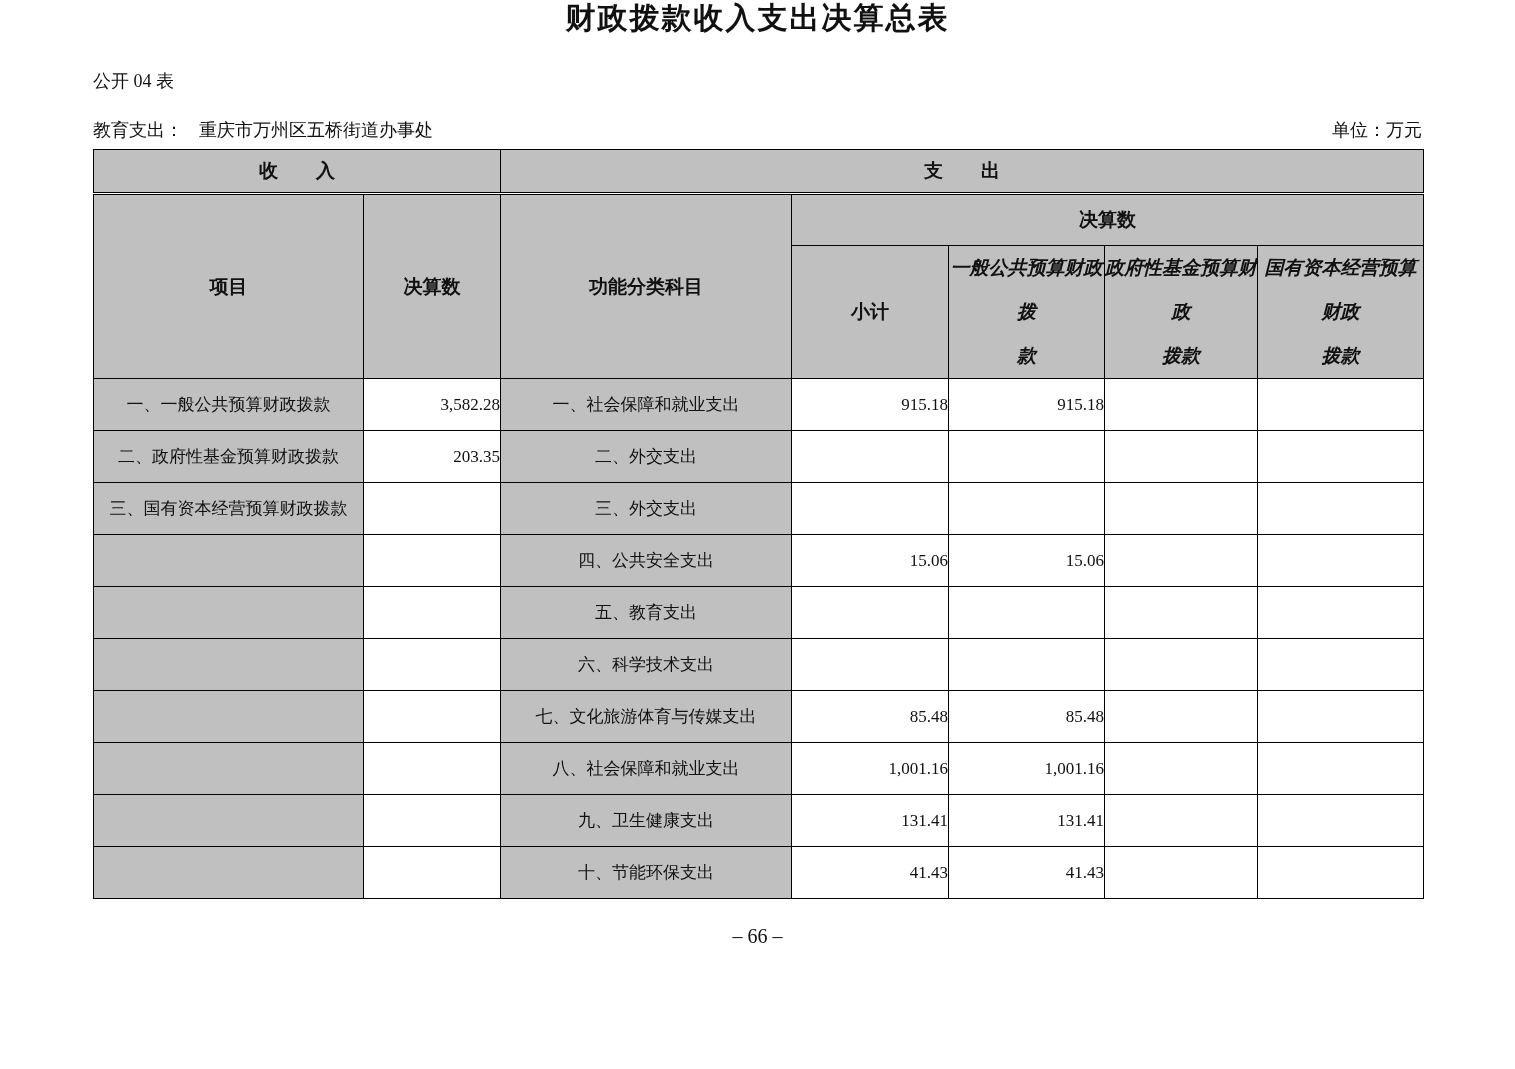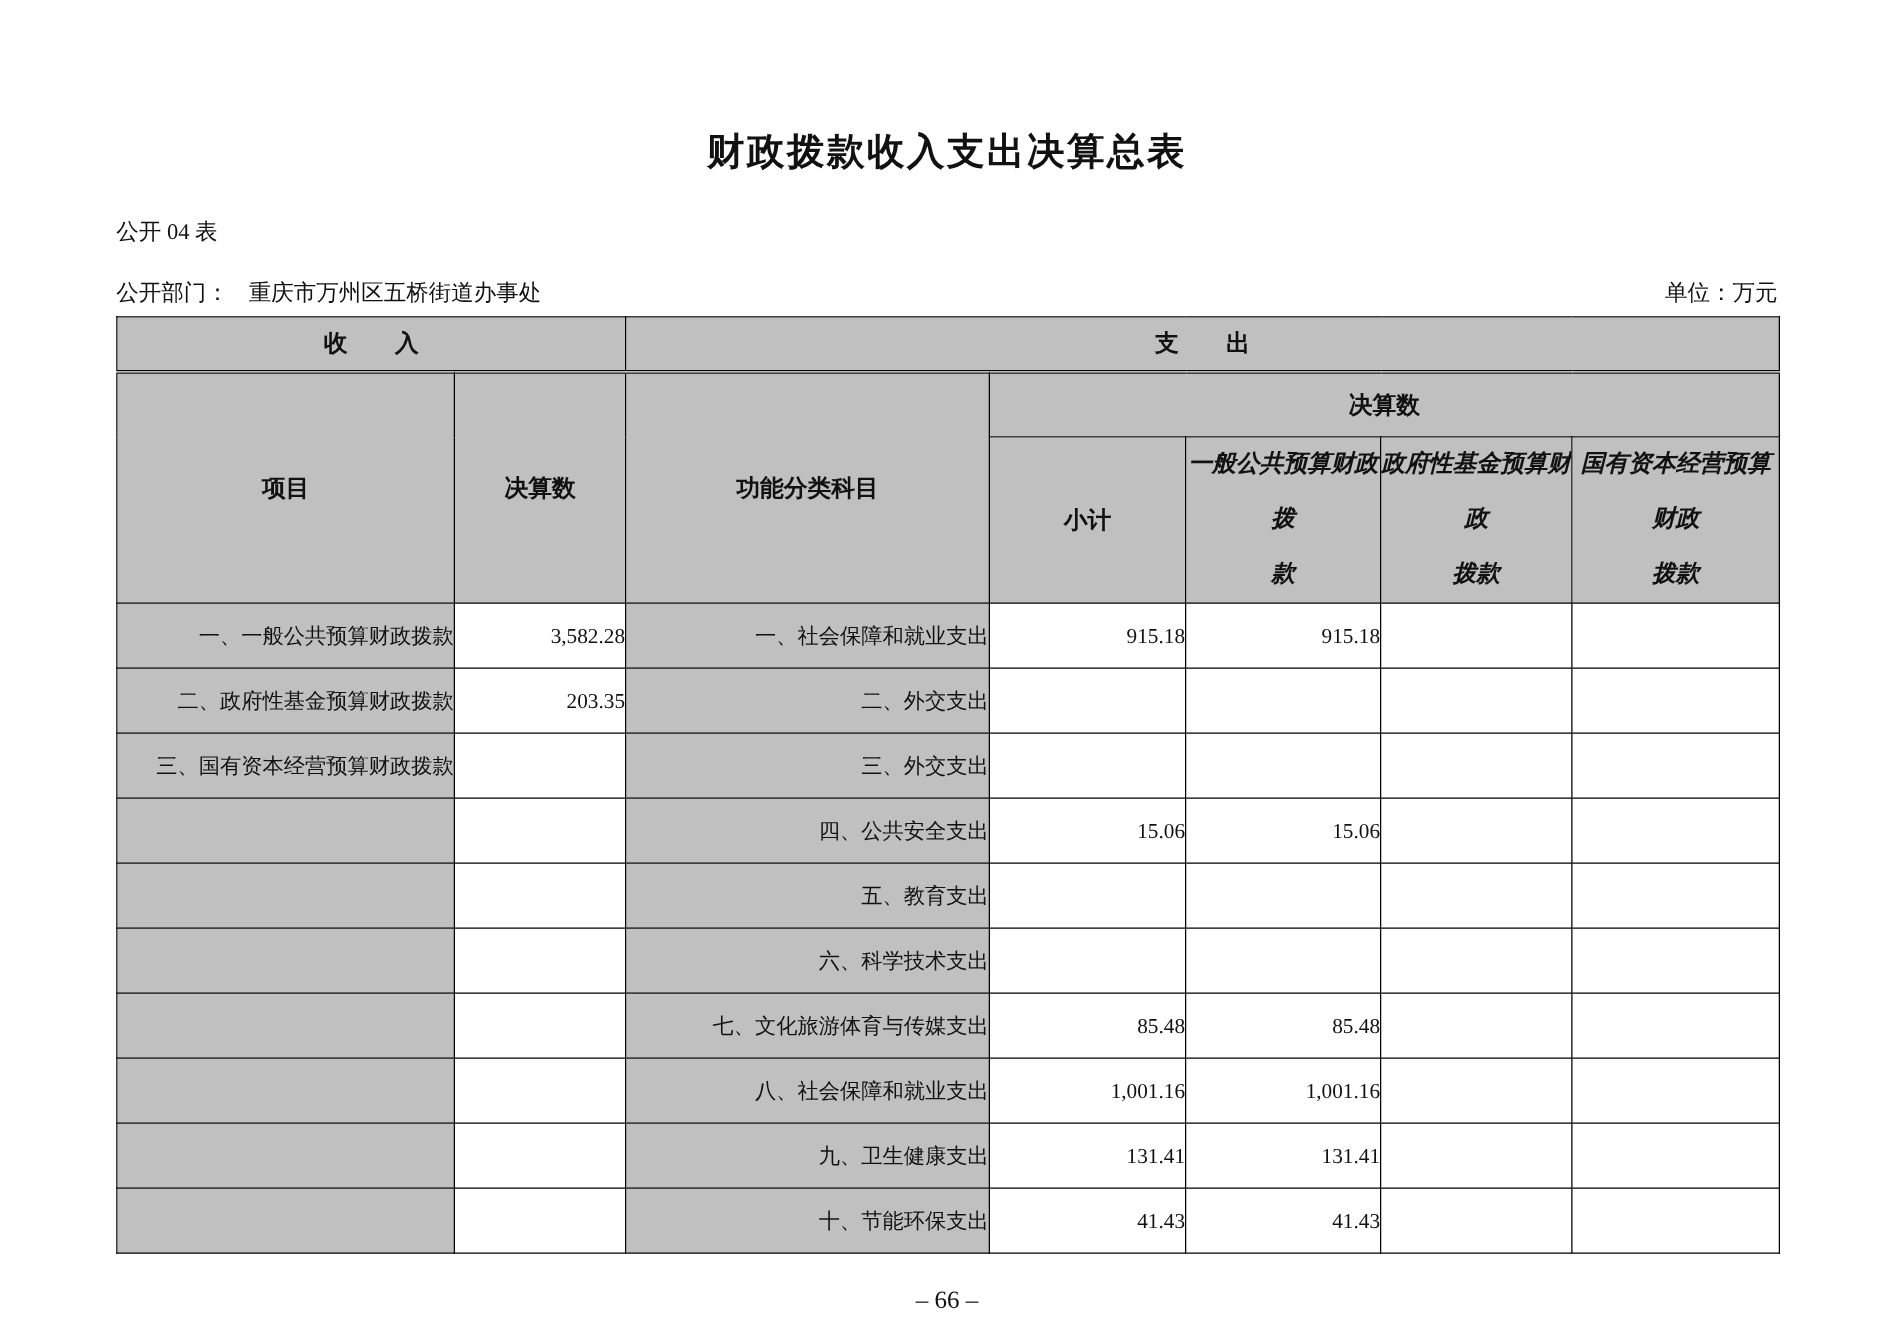--- a/index.html
+++ b/index.html
@@ -1,21 +1,20 @@
 <!DOCTYPE html>
 <html style="--header-fill: #c0c0c0;"><head>
 <meta charset="utf-8">
 <style>
   html, body { margin: 0; padding: 0; background: #ffffff; }
   .page {
     position: relative;
     width: 1515px;
     height: 1069px;
     box-sizing: border-box;
-    padding-top: 104px;
     background: #ffffff;
     color: #111111;
     font-family: "Liberation Serif", "DejaVu Serif", serif;
     overflow: hidden;
   }
   .content { margin: 0 93px; width: 1329px; }
   .title {
     text-align: center;
     font-size: 30px;
     font-weight: bold;
@@ -67,42 +66,42 @@
     padding: 0 2px;
     font-style: italic;
   }
   tr.data-row { height: 52px; }
   tr.data-row td {
     font-size: 17px;
     vertical-align: middle;
     background: #ffffff;
   }
   td.fill { background: var(--header-fill, #c0c0c0) !important; }
-  td.label { text-align: right; padding-left: 8px; }
+  td.label { text-align: center; padding-left: 8px; }
   td.num { text-align: right; padding-right: 14px; }
   .footer {
     margin-top: 26px;
     text-align: center;
     font-size: 20px;
     line-height: 22px;
   }
 </style>
 </head>
 <body>
 
 <div class="page">
   <div class="content">
 
     <div class="title">财政拨款收入支出决算总表</div>
 
     <div class="table-code">公开 04 表</div>
 
     <div class="meta-row">
       <div class="dept">
-        <span>公开部门：</span><span class="dept-value">重庆市万州区五桥街道办事处</span>
+        <span>教育支出：</span><span class="dept-value">重庆市万州区五桥街道办事处</span>
       </div>
       <div class="unit">单位：万元</div>
     </div>
 
     <table class="budget">
       <colgroup>
         <col style="width:270px">
         <col style="width:137px">
         <col style="width:291px">
         <col style="width:157px">

